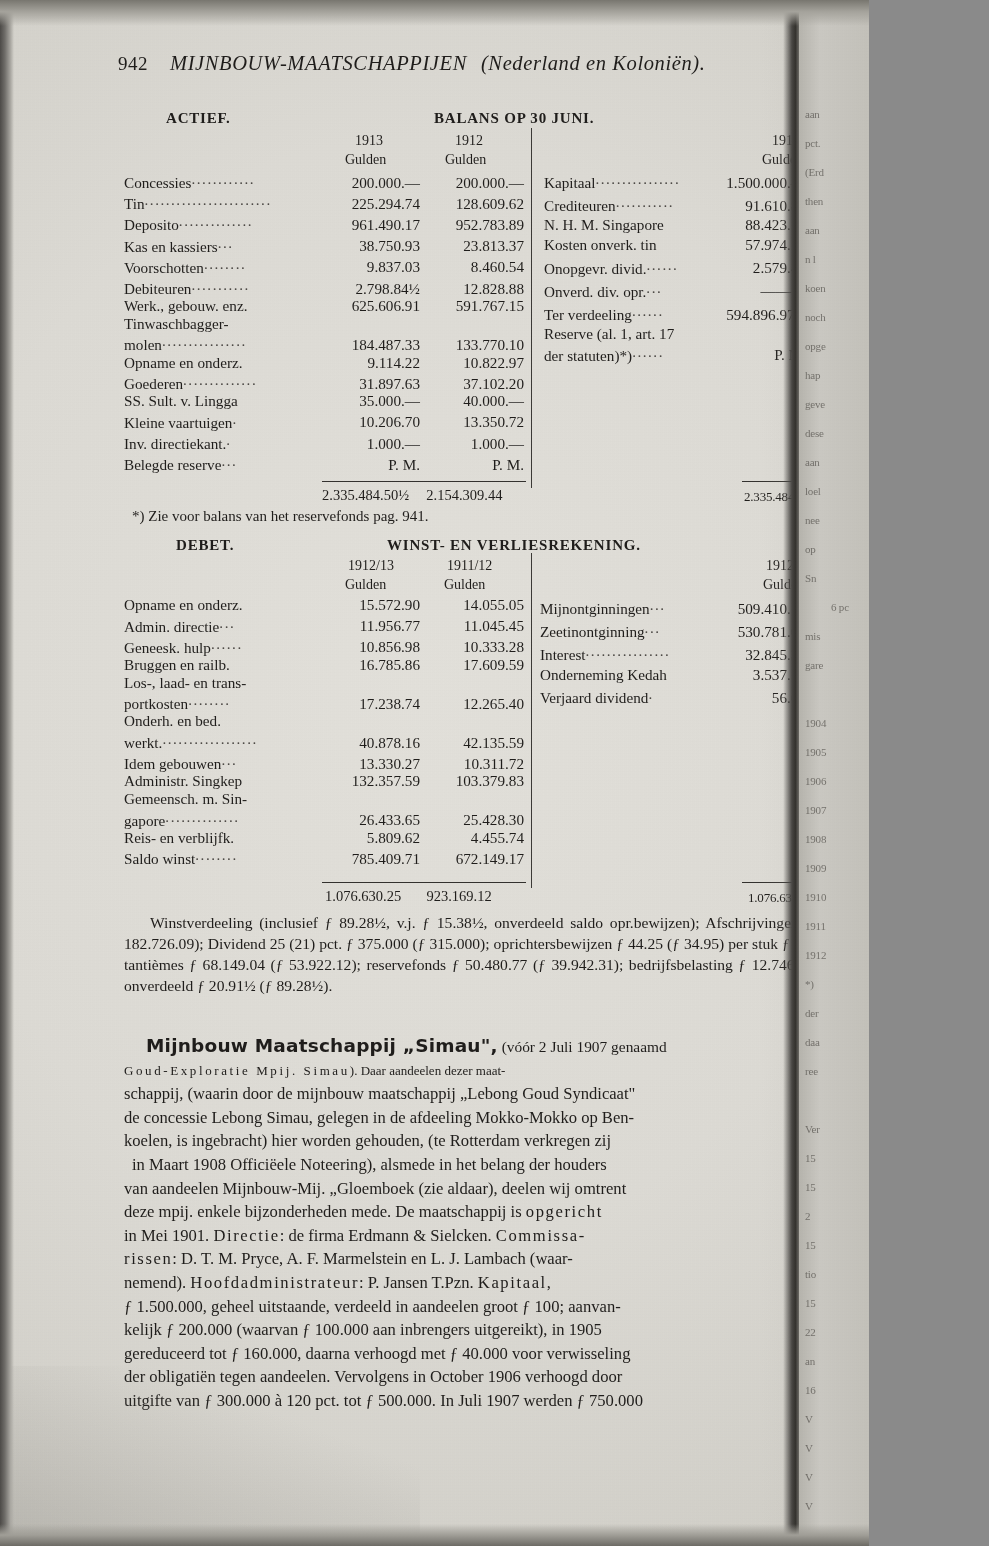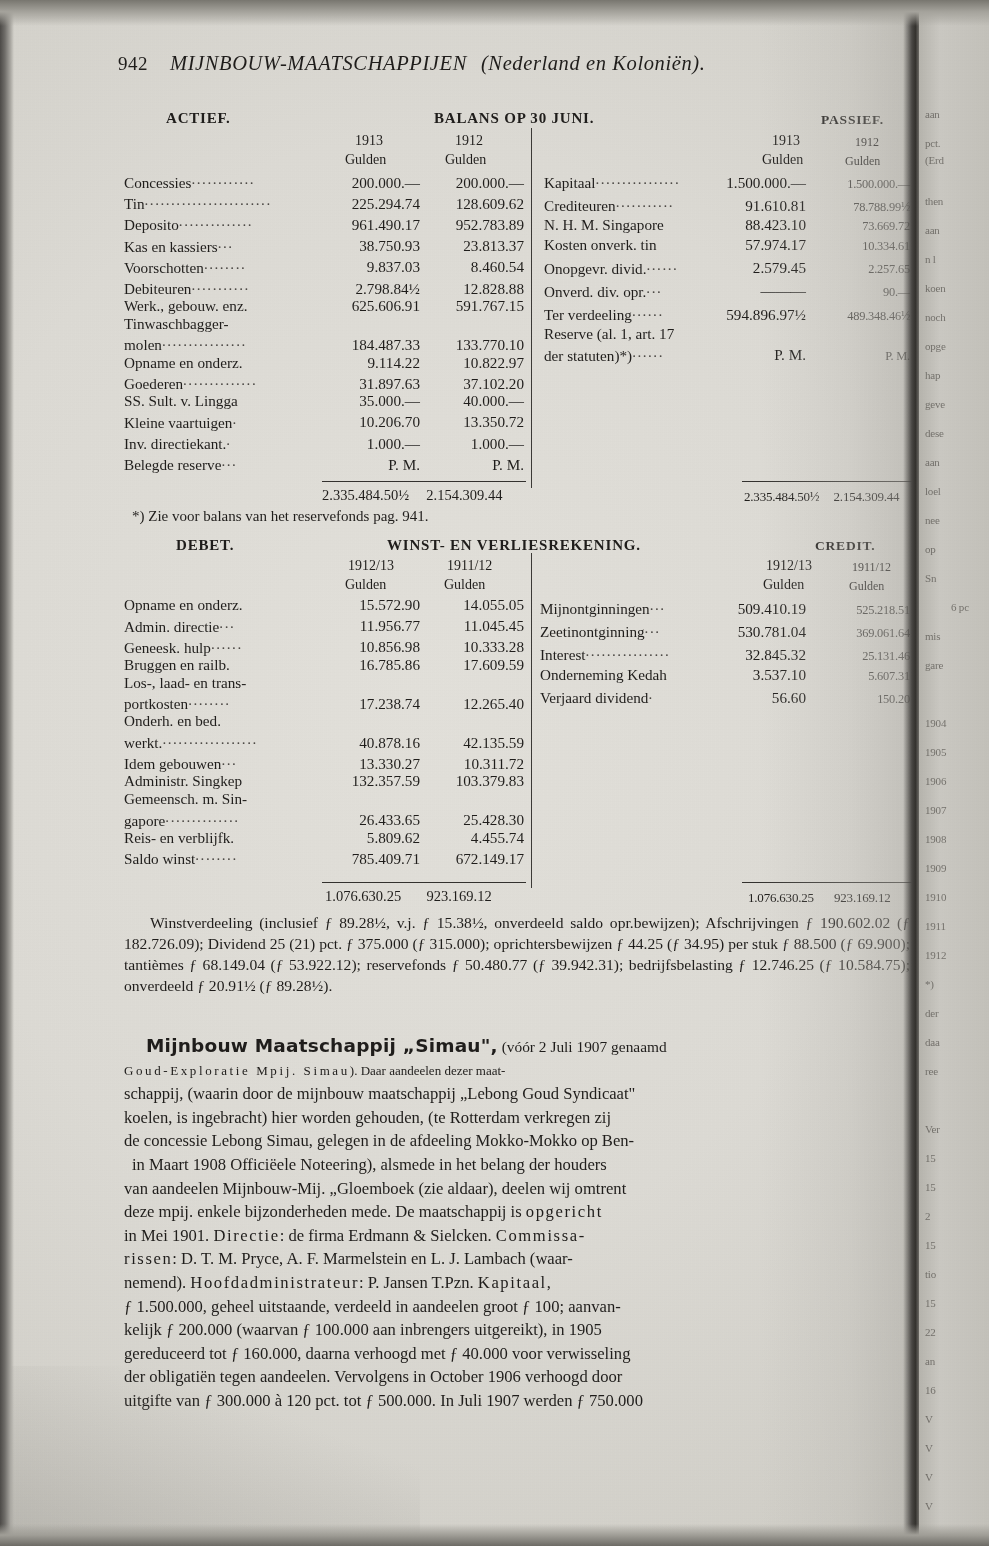--- a/index.html
+++ b/index.html
@@ -5,21 +5,21 @@
   html, body {
     margin: 0;
     padding: 0;
     background: #8a8a8a;
   }
   body {
     font-family: "Liberation Serif", serif;
   }
   #page {
     position: relative;
-    width: 989px;
+    width: 869px;
     height: 1546px;
     overflow: hidden;
     background: #c9c7c2;
   }
   
   #paper {
     position: absolute;
     left: 0; top: 0;
     width: 989px; height: 1546px;
     background:
@@ -505,22 +505,22 @@
     </div>
 
     <div class="para tight" style="left:124px; top:912px; width:786px; text-indent:26px;">Winstverdeeling  (inclusief  ƒ 89.28½,  v.j.  ƒ 15.38½,  onverdeeld saldo opr.bewijzen); Afschrijvingen ƒ 190.602.02 (ƒ 182.726.09); Dividend 25 (21) pct. ƒ 375.000 (ƒ 315.000); oprichtersbewijzen  ƒ 44.25  (ƒ 34.95)  per stuk ƒ 88.500 (ƒ 69.900); tantièmes ƒ 68.149.04 (ƒ 53.922.12); reservefonds ƒ 50.480.77 (ƒ 39.942.31); bedrijfsbelasting ƒ 12.746.25 (ƒ 10.584.75); onverdeeld ƒ 20.91½ (ƒ 89.28½).</div>
 
     <div style="position:absolute; left:124px; top:1034px; width:790px;">
       <div style="font-size:16.8px; line-height:23.6px;">
         <span class="entry-title" style="margin-left:22px;">Mijnbouw Maatschappij „Simau",</span><span style="font-size:15.4px;"> (vóór 2 Juli 1907 genaamd</span>
       </div>
       <div style="font-size:13px; line-height:23.6px;"><span class="sp">Goud-Exploratie  Mpij.  Simau</span><span>).  Daar    aandeelen   dezer   maat-</span></div>
       <div style="font-size:16.6px; line-height:23.6px;">schappij, (waarin door de mijnbouw maatschappij „Lebong Goud Syndicaat"</div>
+      <div style="font-size:16.6px; line-height:23.6px;">de concessie Lebong Simau, gelegen in de afdeeling Mokko-Mokko op Ben-</div>
       <div style="font-size:16.6px; line-height:23.6px;">koelen, is ingebracht) hier worden gehouden, (te Rotterdam verkregen zij</div>
-      <div style="font-size:16.6px; line-height:23.6px;">de concessie Lebong Simau, gelegen in de afdeeling Mokko-Mokko op Ben-</div>
       <div style="font-size:16.6px; line-height:23.6px;margin-left:8px;">in Maart 1908 Officiëele Noteering), alsmede in het belang der houders</div>
       <div style="font-size:16.6px; line-height:23.6px;">van aandeelen Mijnbouw-Mij. „Gloemboek (zie aldaar), deelen wij omtrent</div>
       <div style="font-size:16.6px; line-height:23.6px;"><span>deze mpij. enkele bijzonderheden mede.  De maatschappij is </span><span class="sp2">opgericht</span></div>
       <div style="font-size:16.6px; line-height:23.6px;"><span>in Mei 1901.  </span><span class="sp2">Directie</span><span>:  de firma Erdmann &amp; Sielcken.  </span><span class="sp2">Commissa-</span></div>
       <div style="font-size:16.6px; line-height:23.6px;"><span class="sp2">rissen</span><span>: D. T. M. Pryce, A. F. Marmelstein en L. J. Lambach (waar-</span></div>
       <div style="font-size:16.6px; line-height:23.6px;"><span>nemend).  </span><span class="sp2">Hoofdadministrateur</span><span>: P. Jansen T.Pzn.  </span><span class="sp2">Kapitaal</span><span>,</span></div>
       <div style="font-size:16.6px; line-height:23.6px;">ƒ 1.500.000, geheel uitstaande, verdeeld in aandeelen groot ƒ 100; aanvan-</div>
       <div style="font-size:16.6px; line-height:23.6px;">kelijk ƒ 200.000 (waarvan ƒ 100.000 aan inbrengers uitgereikt), in 1905</div>
       <div style="font-size:16.6px; line-height:23.6px;">gereduceerd tot ƒ 160.000, daarna verhoogd met ƒ 40.000 voor verwisseling</div>
       <div style="font-size:16.6px; line-height:23.6px;">der obligatiën tegen aandeelen.  Vervolgens in October 1906 verhoogd door</div>
@@ -529,21 +529,21 @@
 
   </div>
 
   <div id="fade-right"></div>
   <div id="fade-bottomleft"></div>
 
   <div id="gutter"></div>
   <div id="facing-page">
       <div class="bleed" style="top: 108px;">aan</div>
       <div class="bleed" style="top: 137px;">pct.</div>
-      <div class="bleed" style="top: 154px; text-align: center;">(Erd</div>
+      <div class="bleed" style="top: 166px; text-align: center;">(Erd</div>
       <div class="bleed" style="top: 195px;">then</div>
       <div class="bleed" style="top: 224px;">aan</div>
       <div class="bleed" style="top: 253px;">n  l</div>
       <div class="bleed" style="top: 282px;">koen</div>
       <div class="bleed" style="top: 311px;">noch</div>
       <div class="bleed" style="top: 340px;">opge</div>
       <div class="bleed" style="top: 369px;">hap</div>
       <div class="bleed" style="top: 398px;">geve</div>
       <div class="bleed" style="top: 427px;">dese</div>
       <div class="bleed" style="top: 456px;">aan</div>

